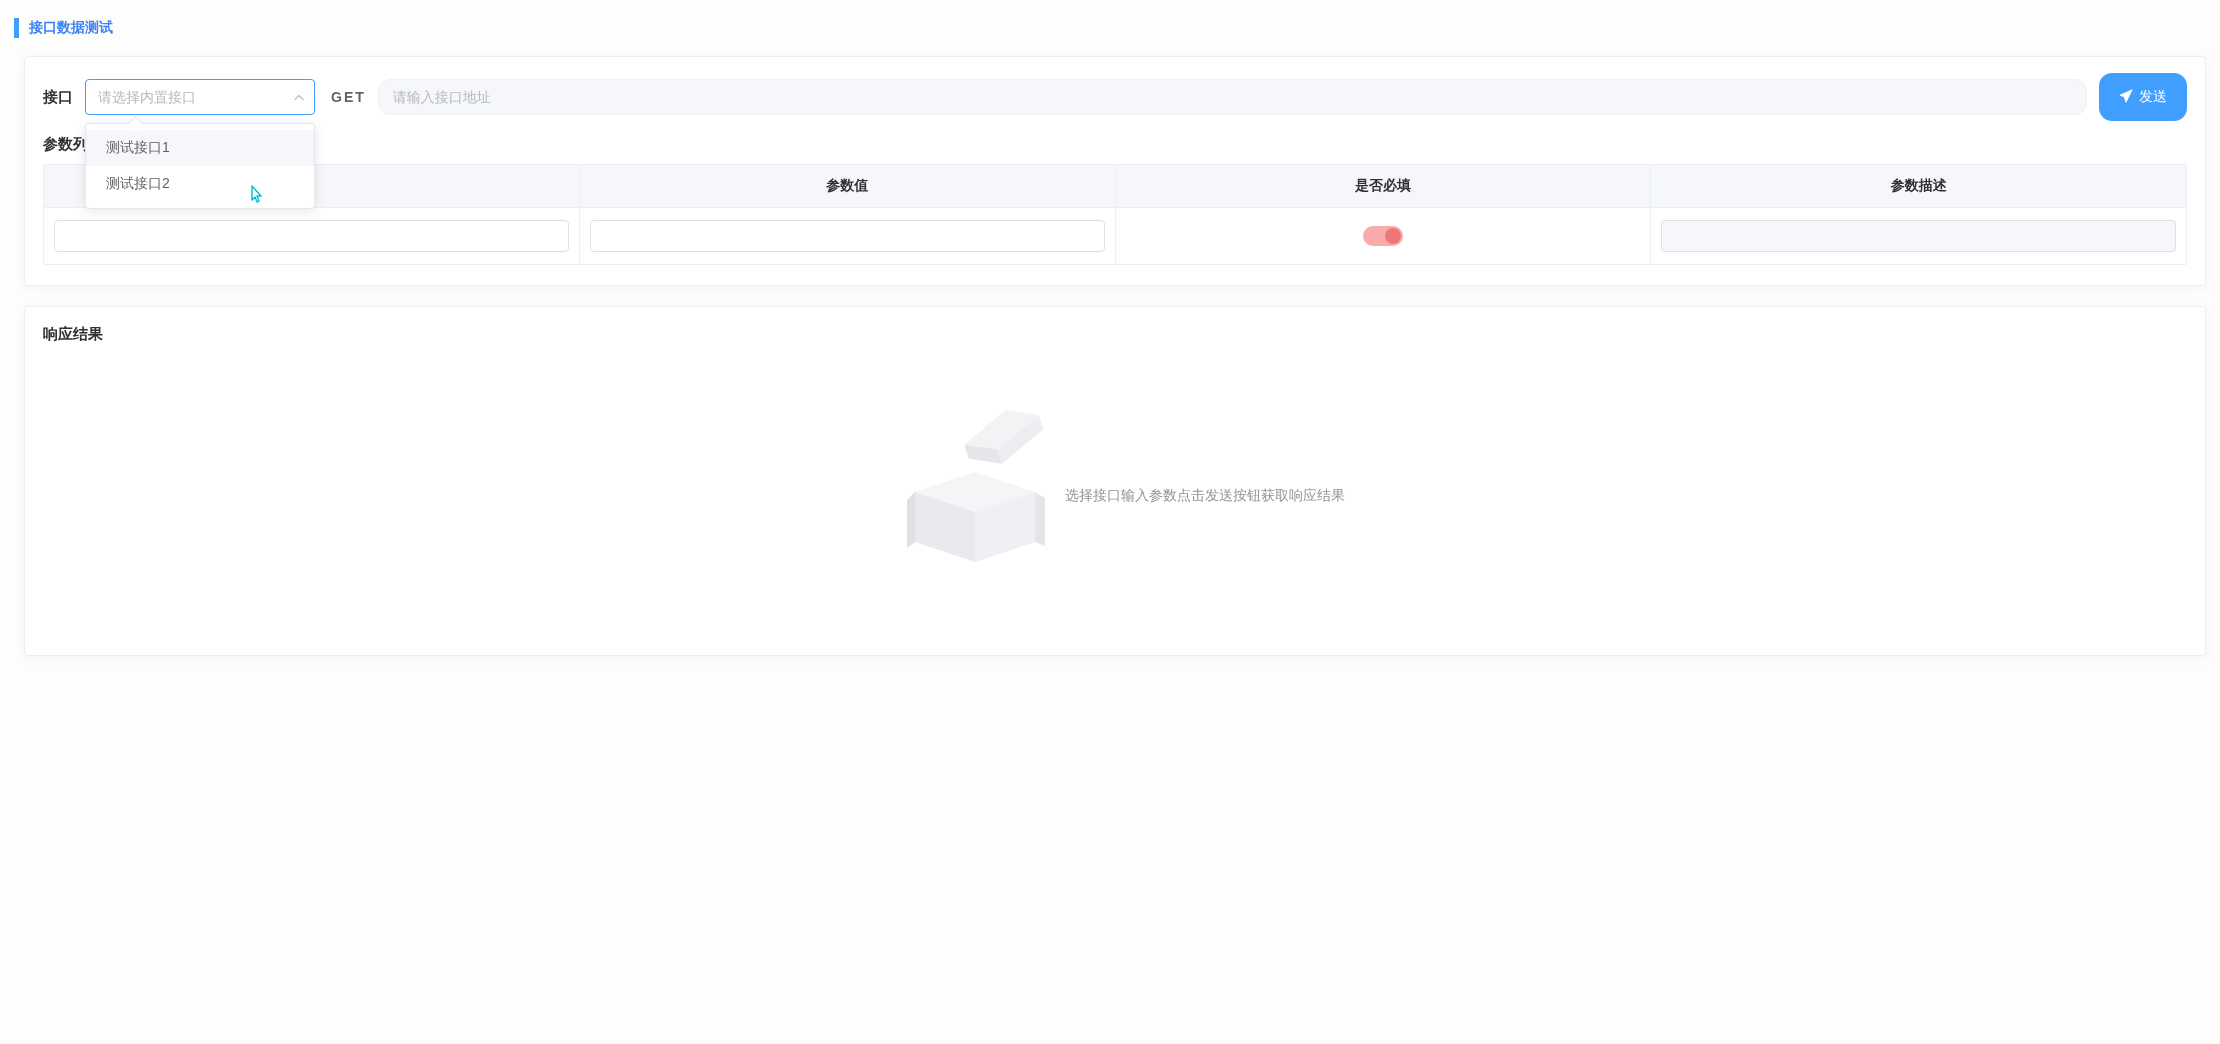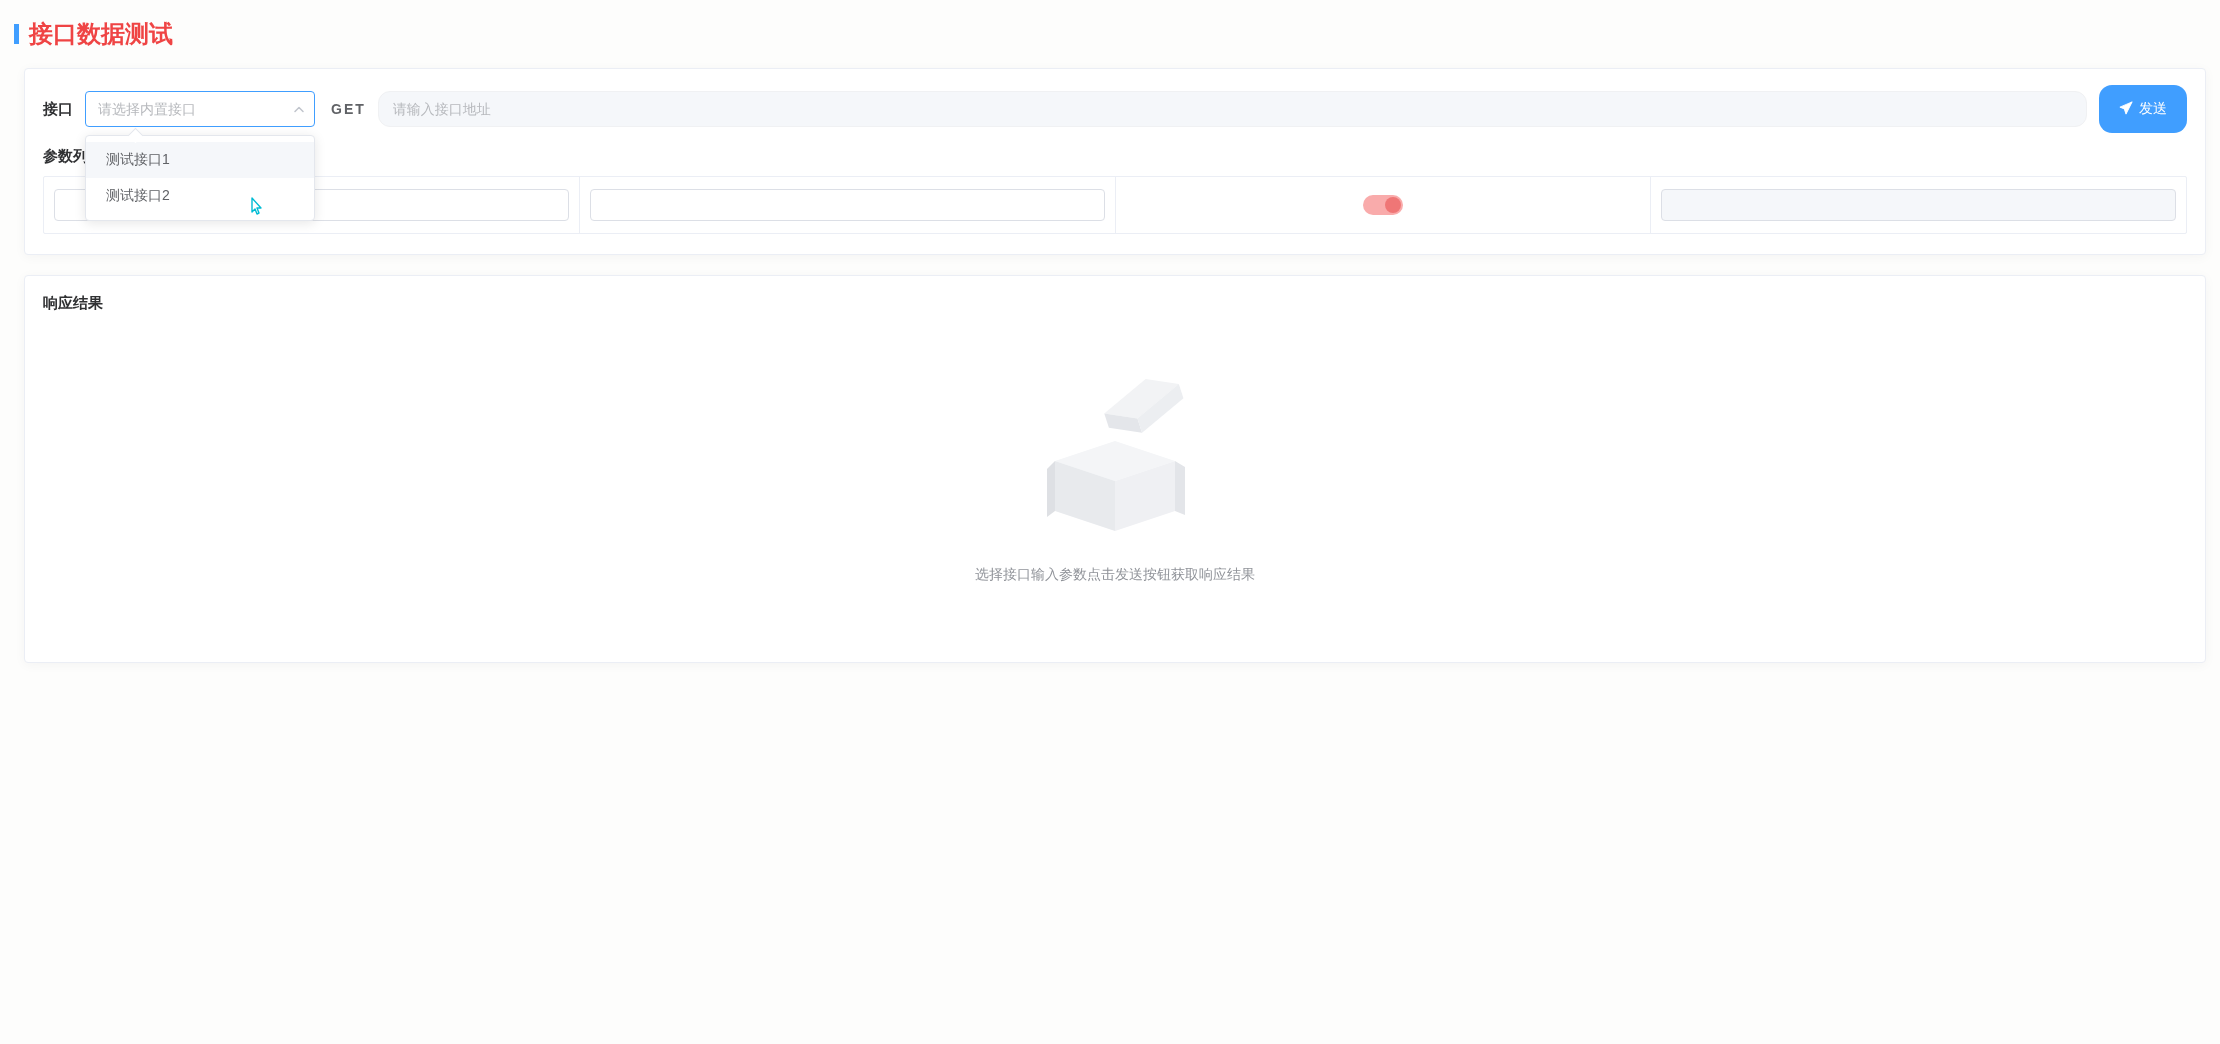--- a/index.html
+++ b/index.html
@@ -14,23 +14,23 @@
       align-items: center;
       padding: 18px 14px;
     }
     .title-accent {
       width: 5px;
       height: 20px;
       background: #409eff;
       margin-right: 10px;
     }
     .page-title-text {
-      font-size: 24px;
+      font-size: 14px;
       font-weight: 600;
-      color: #ef4444;
+      color: #3b82f6;
     }
     .card {
       background: #fff;
       border: 1px solid #ebeef5;
       border-radius: 4px;
       margin: 0 14px 20px 24px;
       box-shadow: 0 2px 12px 0 rgba(0,0,0,0.04);
     }
     .request-bar {
       display: flex;
@@ -206,21 +206,21 @@
       padding: 18px;
     }
     .response-title {
       font-size: 15px;
       font-weight: 700;
       color: #303133;
       margin-bottom: 20px;
     }
     .empty-box {
       display: flex;
-      flex-direction: column;
+      flex-direction: row;
       align-items: center;
       justify-content: center;
       padding: 30px 0 60px 0;
     }
     .empty-text {
       color: #909399;
       font-size: 14px;
       margin-top: 20px;
     }
     .cursor {
@@ -272,20 +272,26 @@
           <path d="M15 1 L1 7 L6 9 L8 15 L15 1 Z M6 9 L15 1" stroke="#fff" stroke-width="1" fill="#fff" stroke-linejoin="round"></path>
         </svg>
       </span>
       <span>发送</span>
     </button>
   </div>
 
   <div class="section-label">参数列</div>
 
   <div class="param-table">
+    <div class="param-header">
+      <div class="param-header-cell"></div>
+      <div class="param-header-cell">参数值</div>
+      <div class="param-header-cell">是否必填</div>
+      <div class="param-header-cell">参数描述</div>
+    </div>
     <div class="param-row">
       <div class="param-cell">
         <input class="cell-input" type="text" value="" style="">
       </div>
       <div class="param-cell">
         <input class="cell-input" type="text" value="" style="">
       </div>
       <div class="param-cell">
         <div class="switch">
           <div class="switch-knob"></div>

